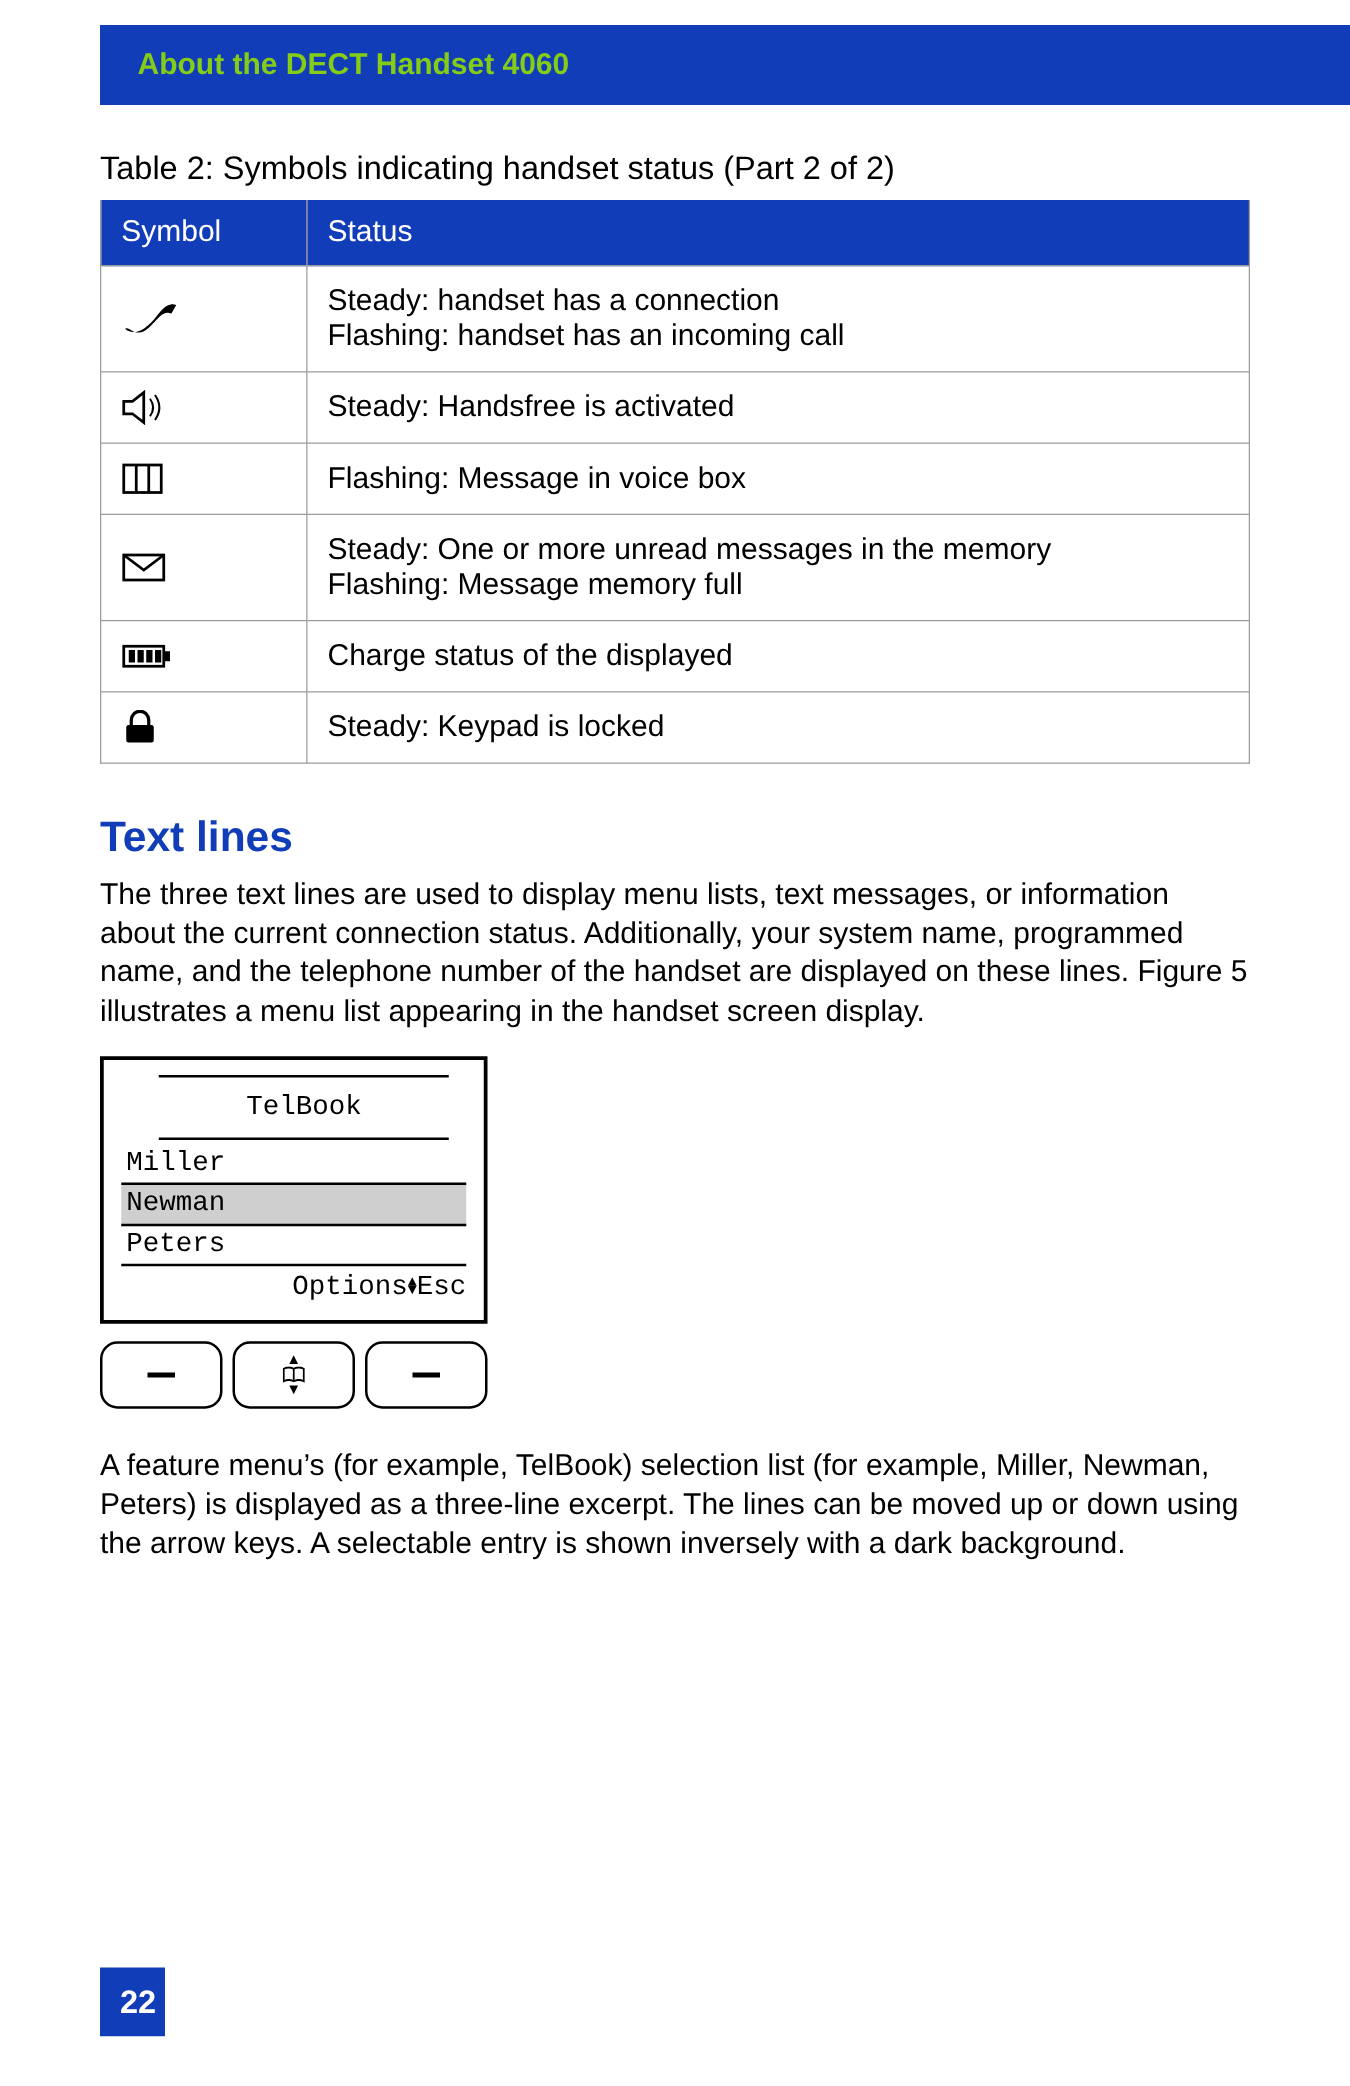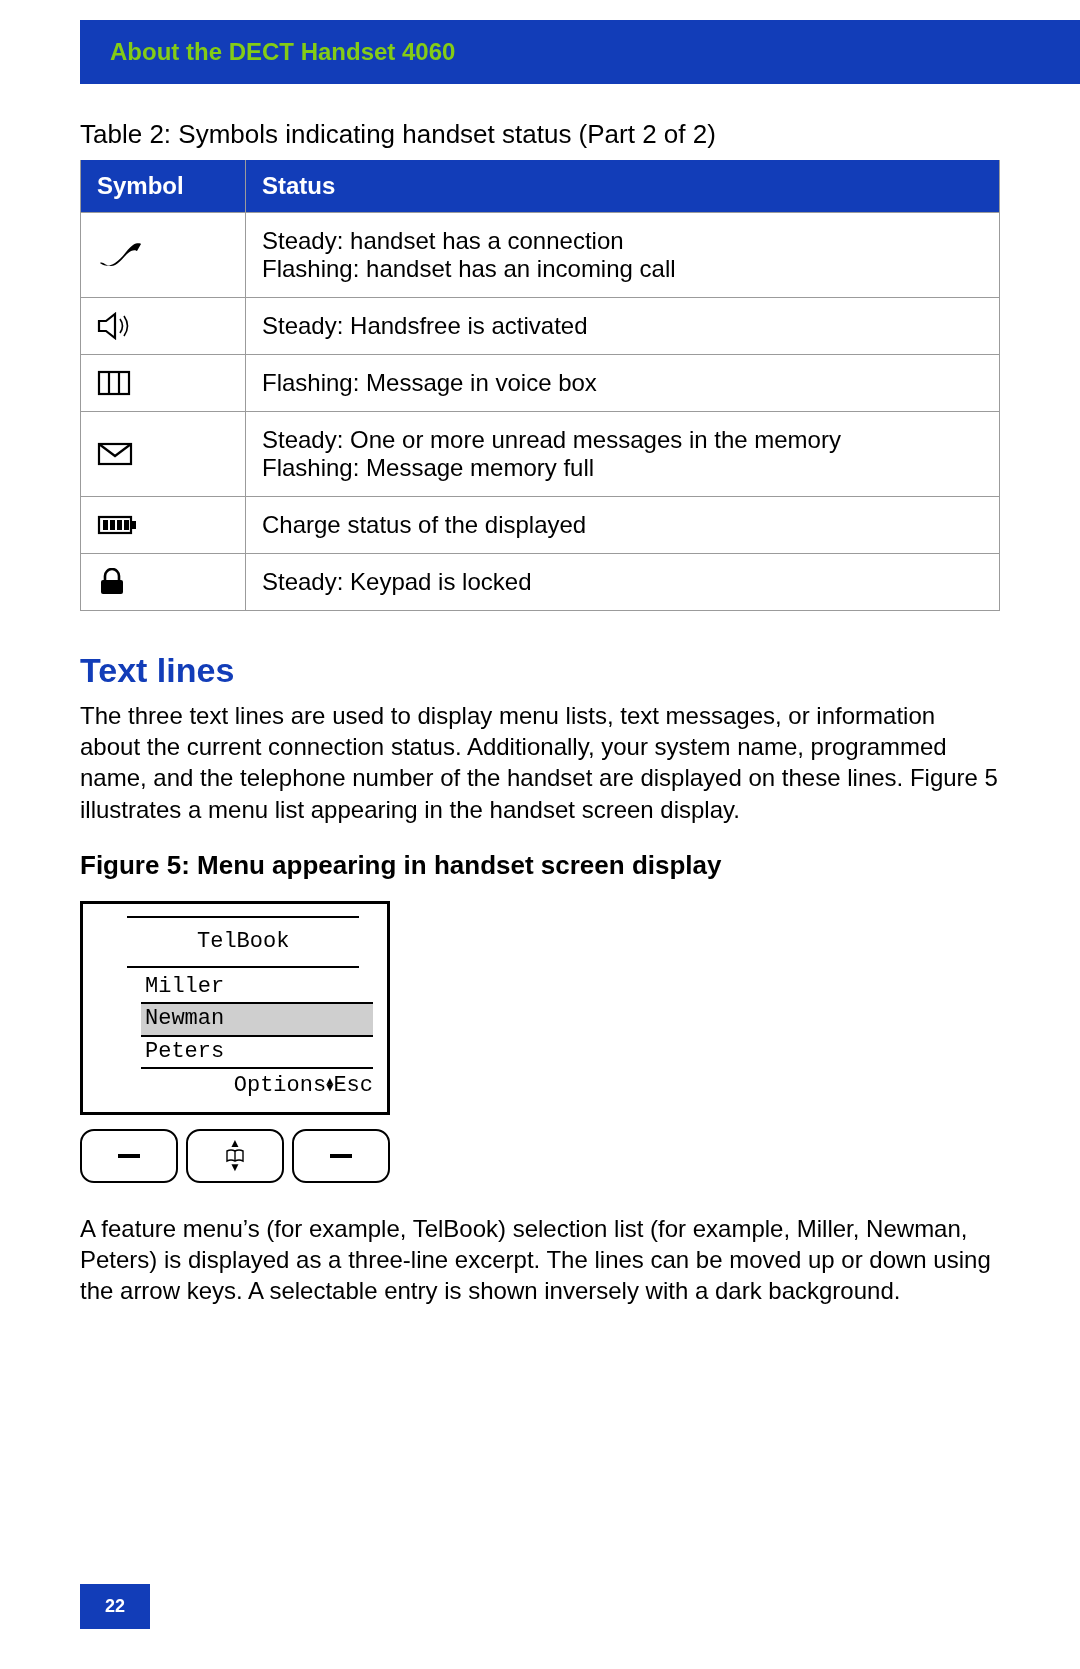--- a/index.html
+++ b/index.html
@@ -37,21 +37,21 @@
   }
   table.symbol-table {
     width: 100%;
     border-collapse: collapse;
     font-size: 24px;
   }
   table.symbol-table th {
     background: var(--blue);
     color: #fff;
     text-align: left;
-    font-weight: 700;
+    font-weight: 400;
     padding: 12px 16px;
     border: 1px solid var(--grey-border);
     border-top: none;
   }
   table.symbol-table td {
     border: 1px solid var(--grey-border);
     padding: 14px 16px;
     vertical-align: middle;
   }
   table.symbol-table td.sym {
@@ -92,21 +92,20 @@
     display:inline-block;
     border-top:2px solid #000;
     border-bottom:2px solid #000;
     padding:13px 70px;
     line-height:1;
   }
   .lcd .entry {
     border-bottom: 2px solid #000;
     padding: 2px 4px;
     line-height: 1.2;
-    margin-left: 44px;
   }
   .lcd .entry.selected {
     background: var(--lcd-grey);
   }
   .lcd .softkeys {
     display: flex;
     align-items: center;
     justify-content: flex-end;
     padding-top: 4px;
     font-size: 22px;
@@ -134,23 +133,23 @@
   .hardkeys .key .nav-col{
     display:flex; flex-direction:column; align-items:center; line-height:0.8; font-size:12px;
   }
   .page-number-bar {
     position:absolute;
     left:80px;
     bottom:60px;
     background: var(--blue);
     color:#fff;
     font-weight:700;
-    font-size:18px;
+    font-size:26px;
     padding:12px 16px 12px 16px;
-    width:70px;
+    width:52px;
     text-align:center;
   }
 </style>
 </head>
 <body>
 
 <div class="page">
 
   <div class="header-bar">
     <span>About the DECT Handset 4060</span>
@@ -238,21 +237,20 @@
           </span>
         </td>
         <td><span>Steady: Keypad is locked</span></td>
       </tr>
     </tbody>
   </table>
 
   <h3 class="section">Text lines</h3>
   <p class="body">The three text lines are used to display menu lists, text messages, or information about the current connection status. Additionally, your system name, programmed name, and the telephone number of the handset are displayed on these lines. Figure 5 illustrates a menu list appearing in the handset screen display.</p>
 
-  <p class="figure-caption">Figure 5: Menu appearing in handset screen display</p>
 
   <div>
     <div class="lcd">
       <div class="title-row">
         <span class="title-text">TelBook</span>
       </div>
       <div class="entry">Miller</div>
       <div class="entry selected">Newman</div>
       <div class="entry">Peters</div>
       <div class="softkeys">

